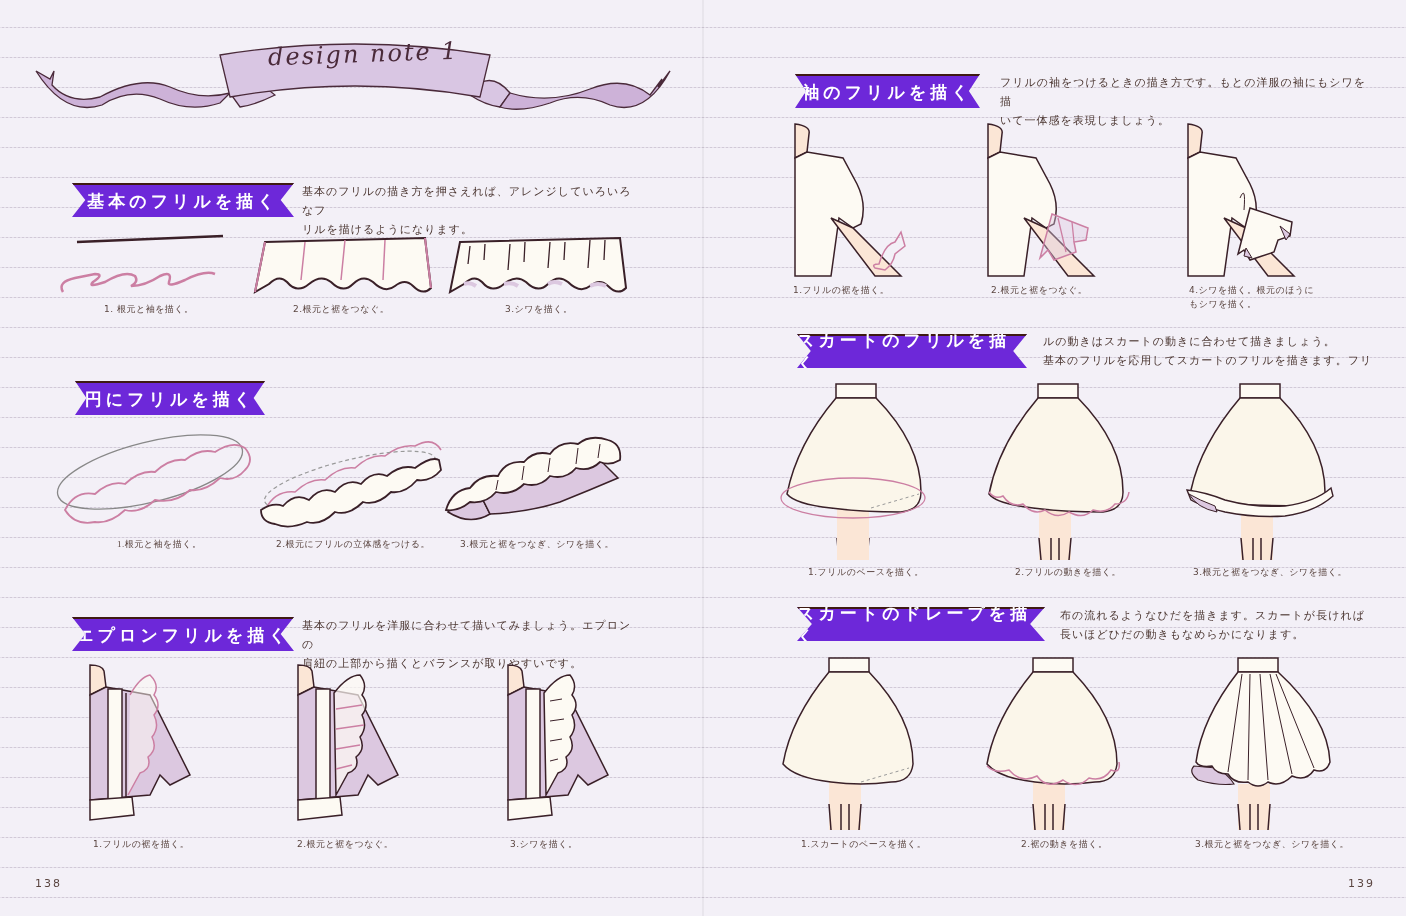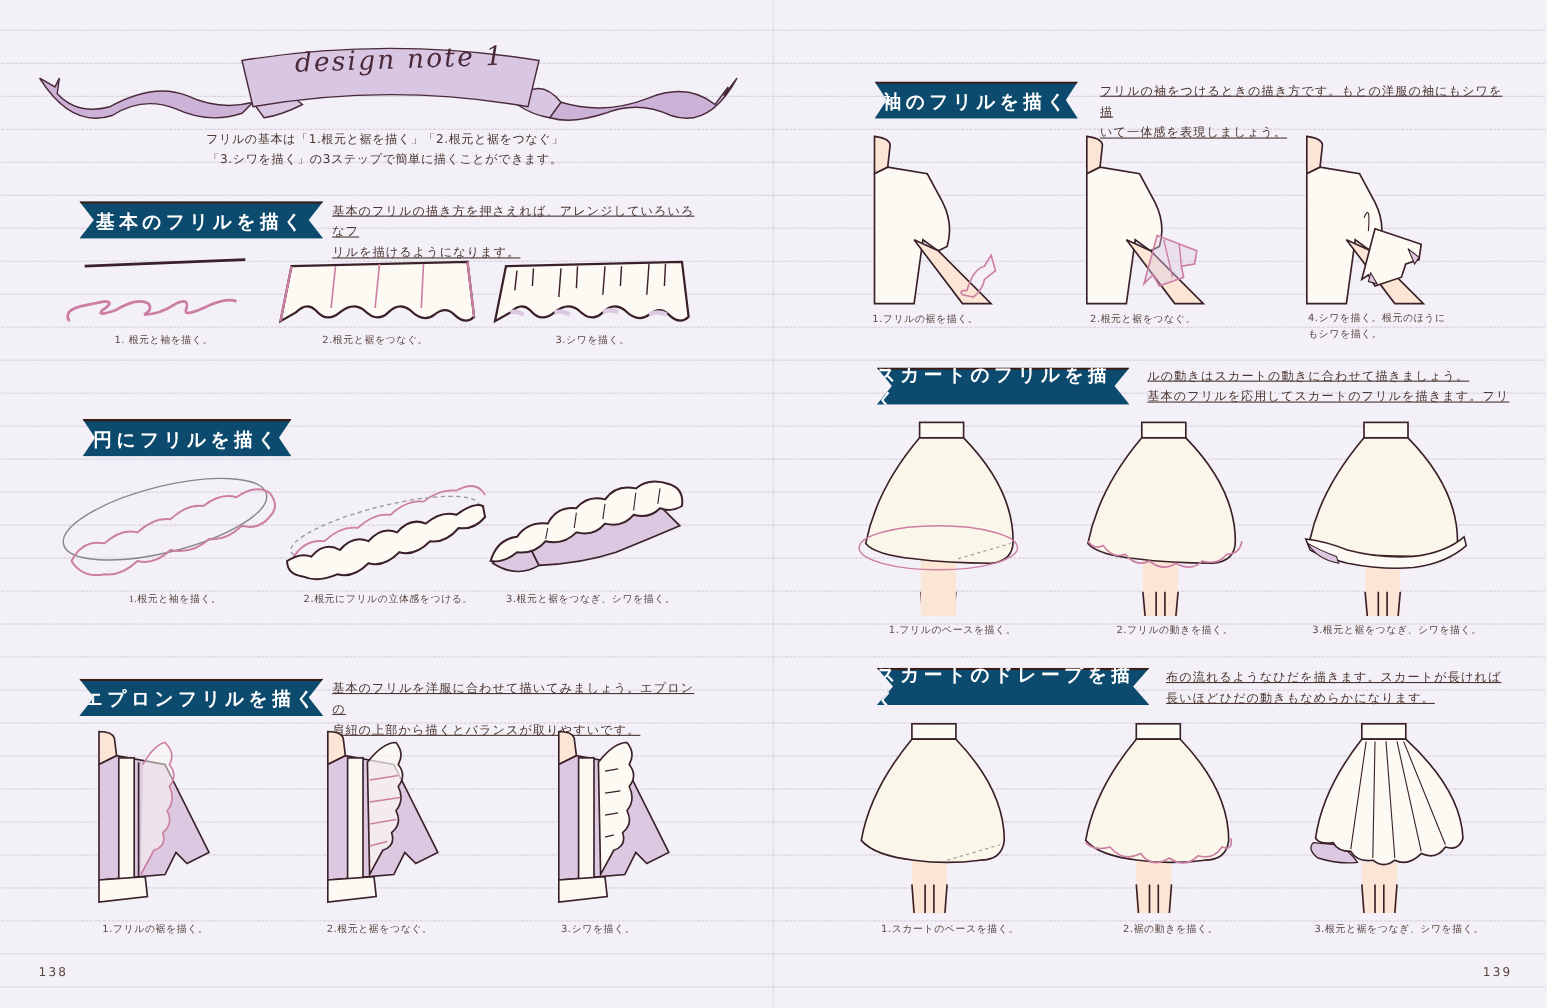--- a/index.html
+++ b/index.html
@@ -20,27 +20,27 @@
     content: ""; position: absolute; inset: 0;
     background-image: repeating-linear-gradient(to right, #f3f0f7 0, #f3f0f7 2px, transparent 2px, transparent 4px);
     mix-blend-mode: normal; opacity: 0.6;
   }
   .page { position: absolute; top: 0; bottom: 0; }
   .page.left { left: 0; width: 703px; }
   .page.right { left: 703px; width: 703px; }
   .gutter { position: absolute; left: 702px; top: 0; width: 2px; height: 916px; background: linear-gradient(to right, rgba(0,0,0,0.03), rgba(0,0,0,0.06), rgba(0,0,0,0.03)); }
   .banner {
     position: absolute; height: 34px;
-    background: #0c4a6e; color: #fff;
+    background: #6d28d9; color: #fff;
     font-weight: bold; font-size: 17px; letter-spacing: 4px;
     display: flex; align-items: center; justify-content: center;
     clip-path: polygon(0 0, 100% 0, 94% 50%, 100% 100%, 0 100%, 6% 50%);
     border-top: 2px solid #3e1a12;
   }
-  .desc { position: absolute; font-size: 11px; line-height: 19px; color: #4a3530; letter-spacing: 1px; text-decoration: underline; }
+  .desc { position: absolute; font-size: 11px; line-height: 19px; color: #4a3530; letter-spacing: 1px; }
   .cap { position: absolute; font-size: 9px; color: #5a4540; letter-spacing: 0.5px; white-space: nowrap; }
   .cap.wrap { white-space: normal; line-height: 14px; }
   .intro { position: absolute; font-size: 11px; line-height: 18px; color: #4a3530; text-align: center; letter-spacing: 0.5px; }
   .pnum { position: absolute; font-size: 11px; color: #5a4540; letter-spacing: 2px; }
   .ribbon-title {
     position: absolute; font-family: "DejaVu Serif", serif; font-style: italic;
     font-size: 24px; color: #4a2a3a; letter-spacing: 2px; transform: rotate(-2deg);
   }
   svg { position: absolute; overflow: visible; }
 </style>
@@ -56,24 +56,20 @@
     <g fill="#d9c6e3" stroke="#4a2a3a" stroke-width="1.3">
       <path d="M6 36 L20 44 L24 36 L22 50 Q40 70 70 62 Q110 40 140 52 Q170 66 200 58 L190 68 Q160 78 130 64 Q100 52 72 70 Q35 82 6 36 Z" fill="#cdb2d8"></path>
       <path d="M200 58 Q215 40 230 48 L245 60 Q225 70 210 72 Z"></path>
       <path d="M450 48 Q465 40 480 58 L470 72 Q455 70 440 60 Z"></path>
       <path d="M480 58 Q520 70 560 54 Q595 40 620 60 L632 44 L628 52 L640 36 Q615 82 580 70 Q550 56 520 68 Q490 78 470 72 Z" fill="#cdb2d8"></path>
       <path d="M190 20 Q325 -2 460 20 L450 62 Q325 40 200 62 Z"></path>
     </g>
   </svg>
   <div class="ribbon-title" style="left:268px; top:40px;">design note 1</div>
 
-  <div class="intro" style="left:150px; top:118px; width:400px;">
-    <div>フリルの基本は「1.根元と裾を描く」「2.根元と裾をつなぐ」</div>
-    <div>「3.シワを描く」の3ステップで簡単に描くことができます。</div>
-  </div>
 
   <div class="banner" style="left:72px; top:183px; width:222px;">基本のフリルを描く</div>
   <div class="desc" style="left:302px; top:182px; width:340px;">
     <div>基本のフリルの描き方を押さえれば、アレンジしていろいろなフ</div>
     <div>リルを描けるようになります。</div>
   </div>
   <svg style="left:55px; top:230px;" width="180" height="70" viewBox="0 0 180 70">
     <path d="M22 12 L168 6" stroke="#3a2028" stroke-width="2.5" fill="none"></path>
     <path d="M8 62 Q2 52 20 48 L40 44 Q50 44 38 52 Q32 58 50 52 Q70 40 80 46 Q84 52 76 56 Q90 56 105 46 Q118 40 114 52 Q112 58 130 50 Q150 40 160 44" stroke="#cc7fa3" stroke-width="2.5" fill="none"></path>
   </svg>

